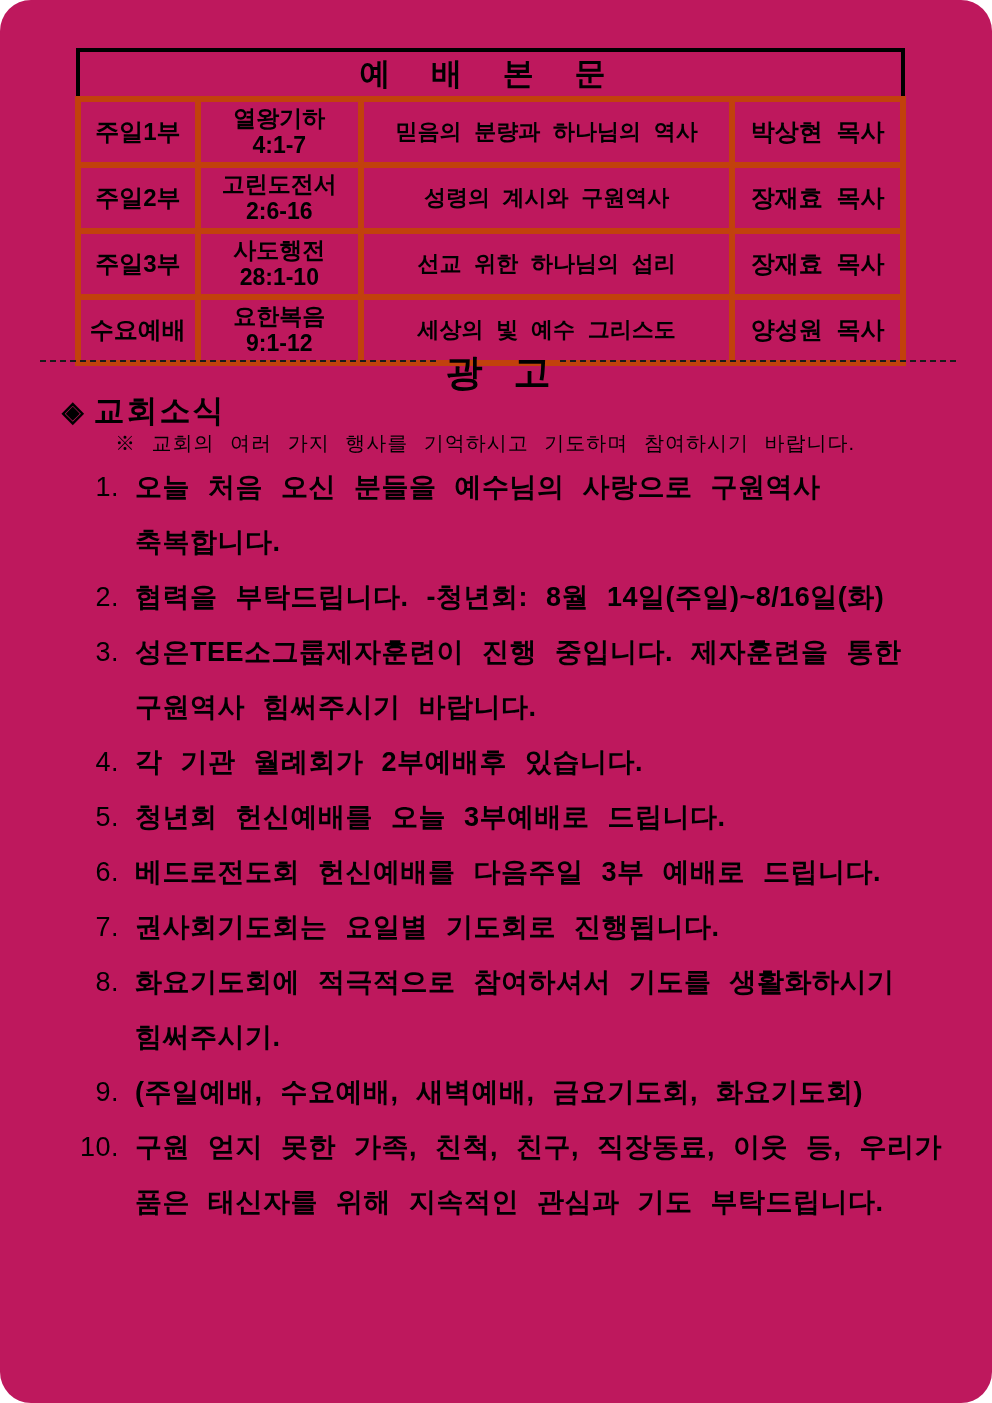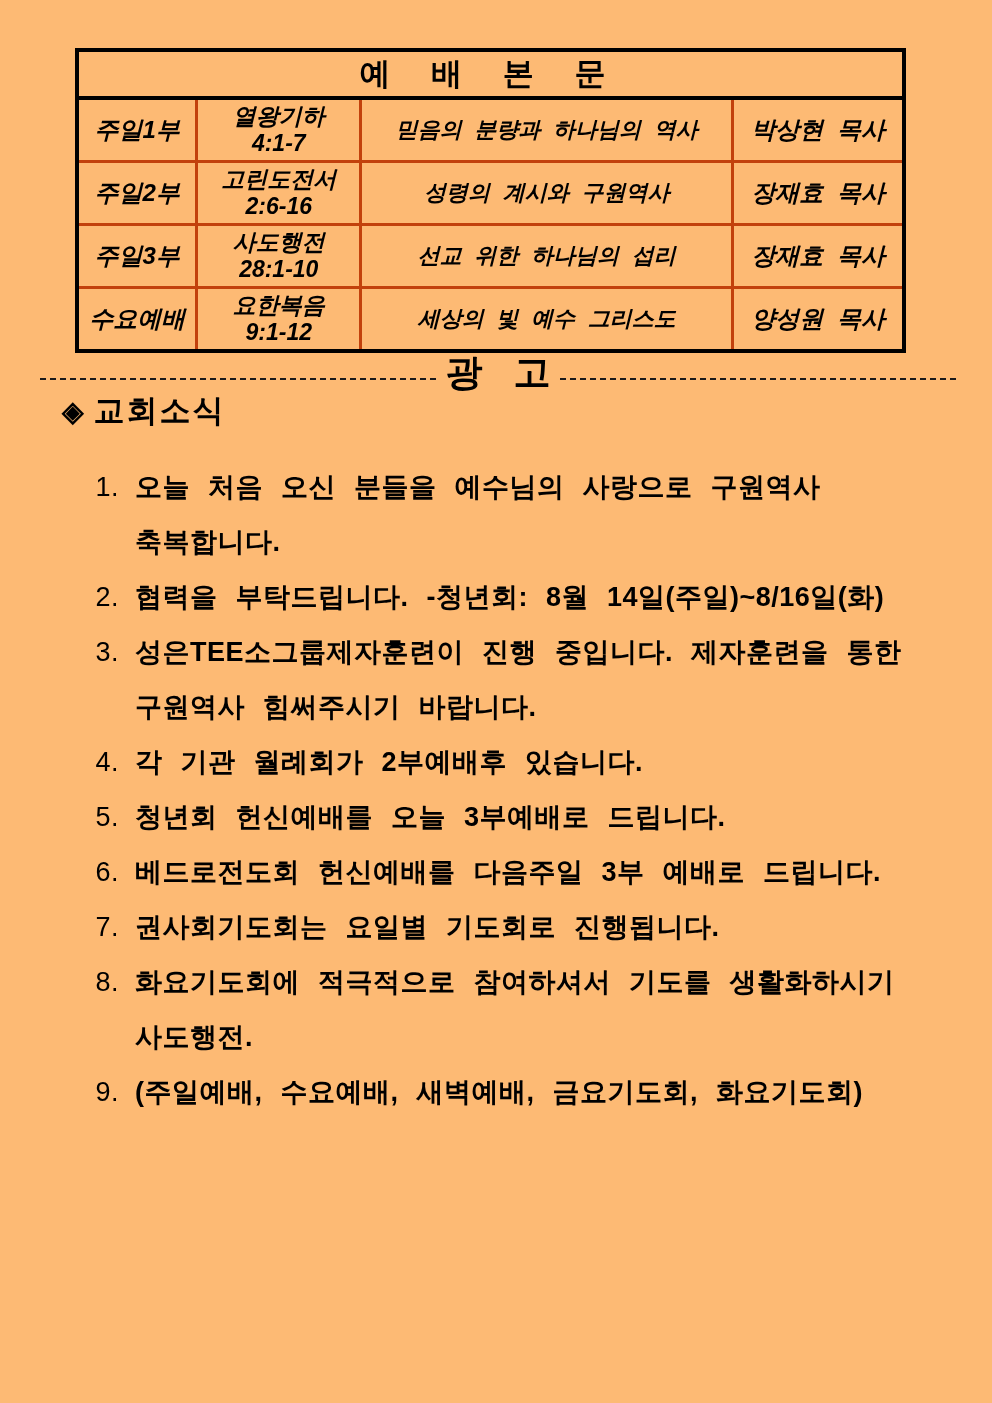--- a/index.html
+++ b/index.html
@@ -6,22 +6,23 @@
     margin: 0;
     padding: 0;
     background: #ffffff;
     color: #000000;
     font-family: "Liberation Sans", sans-serif;
   }
   .page {
     position: relative;
     width: 992px;
     height: 1403px;
-    background: #fdba74;
+    background: #be185d;
     overflow: hidden;
+    border-radius: 31px;
   }
 
   
   .worship-table {
     position: absolute;
     left: 75px;
     top: 48px;
     width: 831px;
     border-collapse: collapse;
     table-layout: fixed;
@@ -30,45 +31,44 @@
   .worship-table th.title-cell {
     height: 42px;
     font-size: 31px;
     font-weight: 700;
     letter-spacing: 16px;
     text-align: center;
     border-bottom: 4px solid #000;
     white-space: pre;
   }
   .worship-table td {
-    border: 3px solid #c2410c;
+    border: 6px solid #c2410c;
     height: 60px;
     text-align: center;
     vertical-align: middle;
     font-weight: 700;
     padding: 0;
-    font-style: italic;
   }
   .col-service { width: 14.5%; }
   .col-scripture { width: 19.8%; }
   .col-sermon { width: 45.0%; }
   .col-preacher { width: 20.7%; }
   td.service { font-size: 24px; }
   td.scripture { font-size: 23px; line-height: 27px; }
   td.sermon { font-size: 22px; word-spacing: 0.30em; }
   td.preacher { font-size: 24px; word-spacing: 0.30em; }
 
   
   .divider {
     position: absolute;
     left: 40px;
     right: 36px;
     top: 348px;
     display: flex;
-    align-items: center;
+    align-items: flex-start;
   }
   .divider .dash {
     flex: 1 1 auto;
     border-top: 2px dashed #1a1a1a;
     height: 0;
     margin-top: 12px;
   }
   .divider .divider-title {
     font-size: 37px;
     font-weight: 700;
@@ -188,20 +188,21 @@
   <div class="divider">
     <div class="dash"></div>
     <div class="divider-title">광   고</div>
     <div class="dash"></div>
   </div>
 
   <div class="news-heading">
     <span class="diamond">◈</span><span>교회소식</span>
   </div>
 
+  <div class="news-note">※ 교회의 여러 가지 행사를 기억하시고 기도하며 참여하시기 바랍니다.</div>
 
   <div class="announcement-list">
       <div class="item">
         <span class="num">1.</span>
         <div class="line"><span class="n">오늘 처음 오신 분들을 </span><span class="b">예수님의 사랑</span><span class="n">으로 구원역사</span></div>
         <div class="line"><span class="n">축복합니다.</span></div>
       </div>
       <div class="item">
         <span class="num">2.</span>
         <div class="line"><span class="b">협력</span><span class="n">을 부탁드립니다. -청년회: 8월 14일(주일)~8/16일(화)</span></div>
@@ -223,21 +224,26 @@
         <span class="num">6.</span>
         <div class="line"><span class="b">베드로전도회 헌신예배</span><span class="n">를 다음주일 3부 예배로 드립니다.</span></div>
       </div>
       <div class="item">
         <span class="num">7.</span>
         <div class="line"><span class="b">권사회기도회</span><span class="n">는 </span><span class="b">요일별 기도회</span><span class="n">로 진행됩니다.</span></div>
       </div>
       <div class="item">
         <span class="num">8.</span>
         <div class="line"><span class="b">화요기도회</span><span class="n">에 적극적으로 참여하셔서 기도를 생활화하시기</span></div>
-        <div class="line"><span class="n">사도행전.</span></div>
+        <div class="line"><span class="n">힘써주시기.</span></div>
       </div>
       <div class="item">
         <span class="num">9.</span>
         <div class="line"><span class="n">(주일예배, 수요예배, 새벽예배, 금요기도회, 화요기도회)</span></div>
       </div>
+      <div class="item">
+        <span class="num">10.</span>
+        <div class="line"><span class="n">구원 얻지 못한 가족, 친척, 친구, 직장동료, 이웃 등, 우리가</span></div>
+        <div class="line"><span class="n">품은 </span><span class="b">태신자</span><span class="n">를 위해 </span><span class="b">지속적인 관심</span><span class="n">과 기도 부탁드립니다.</span></div>
+      </div>
     </div>
 
 </div>
 
 </body></html>

